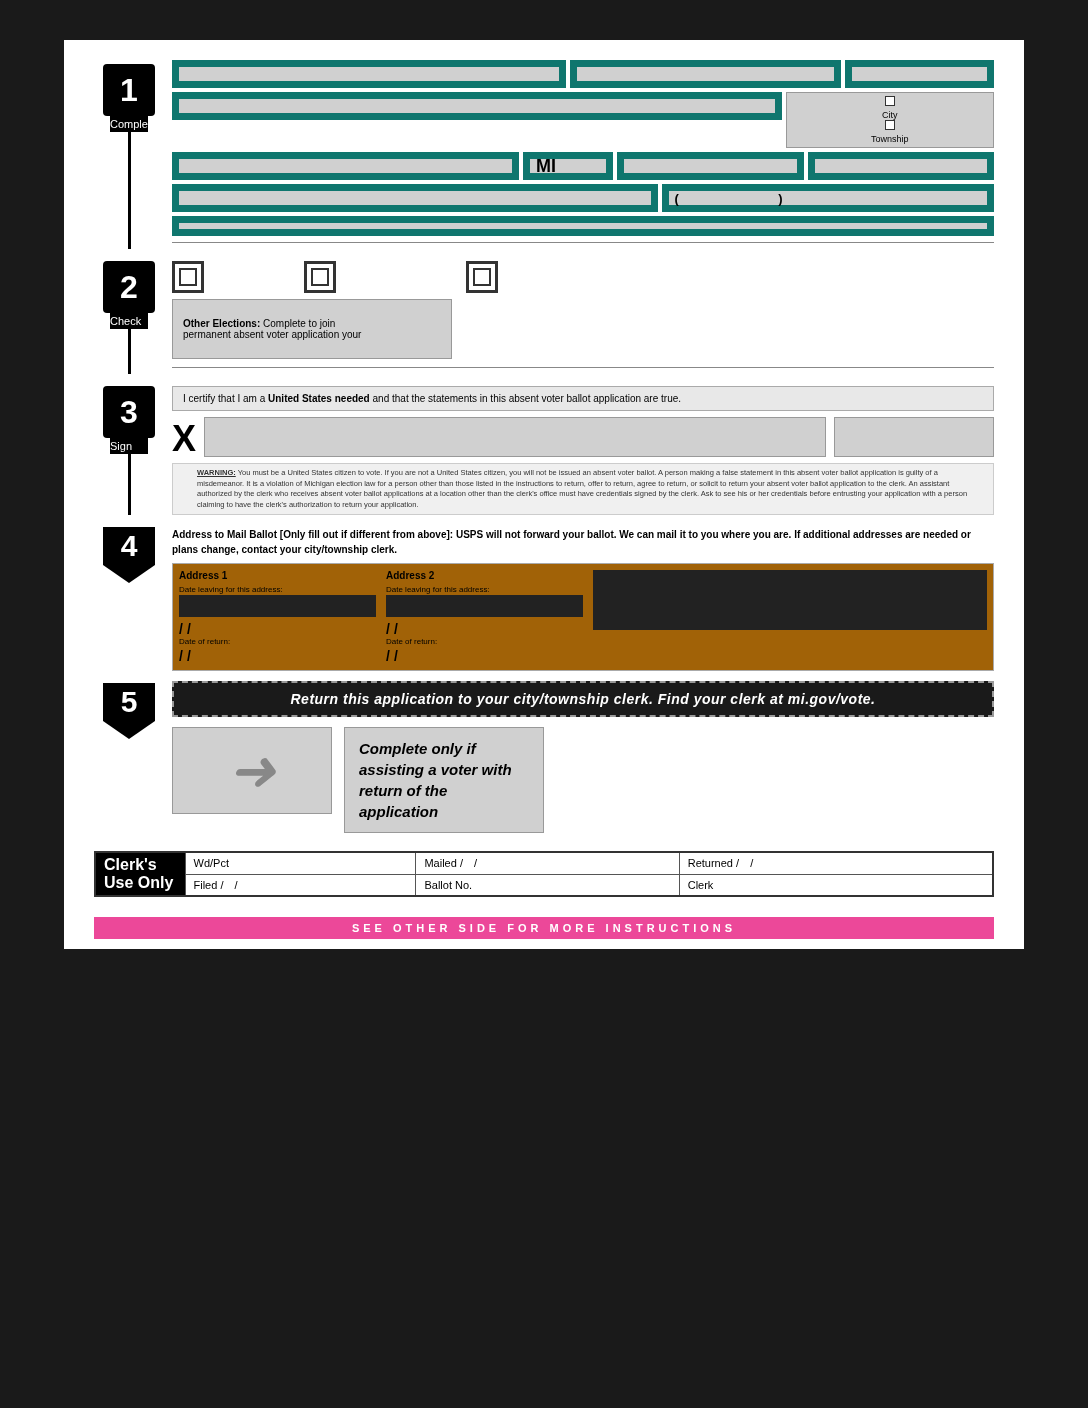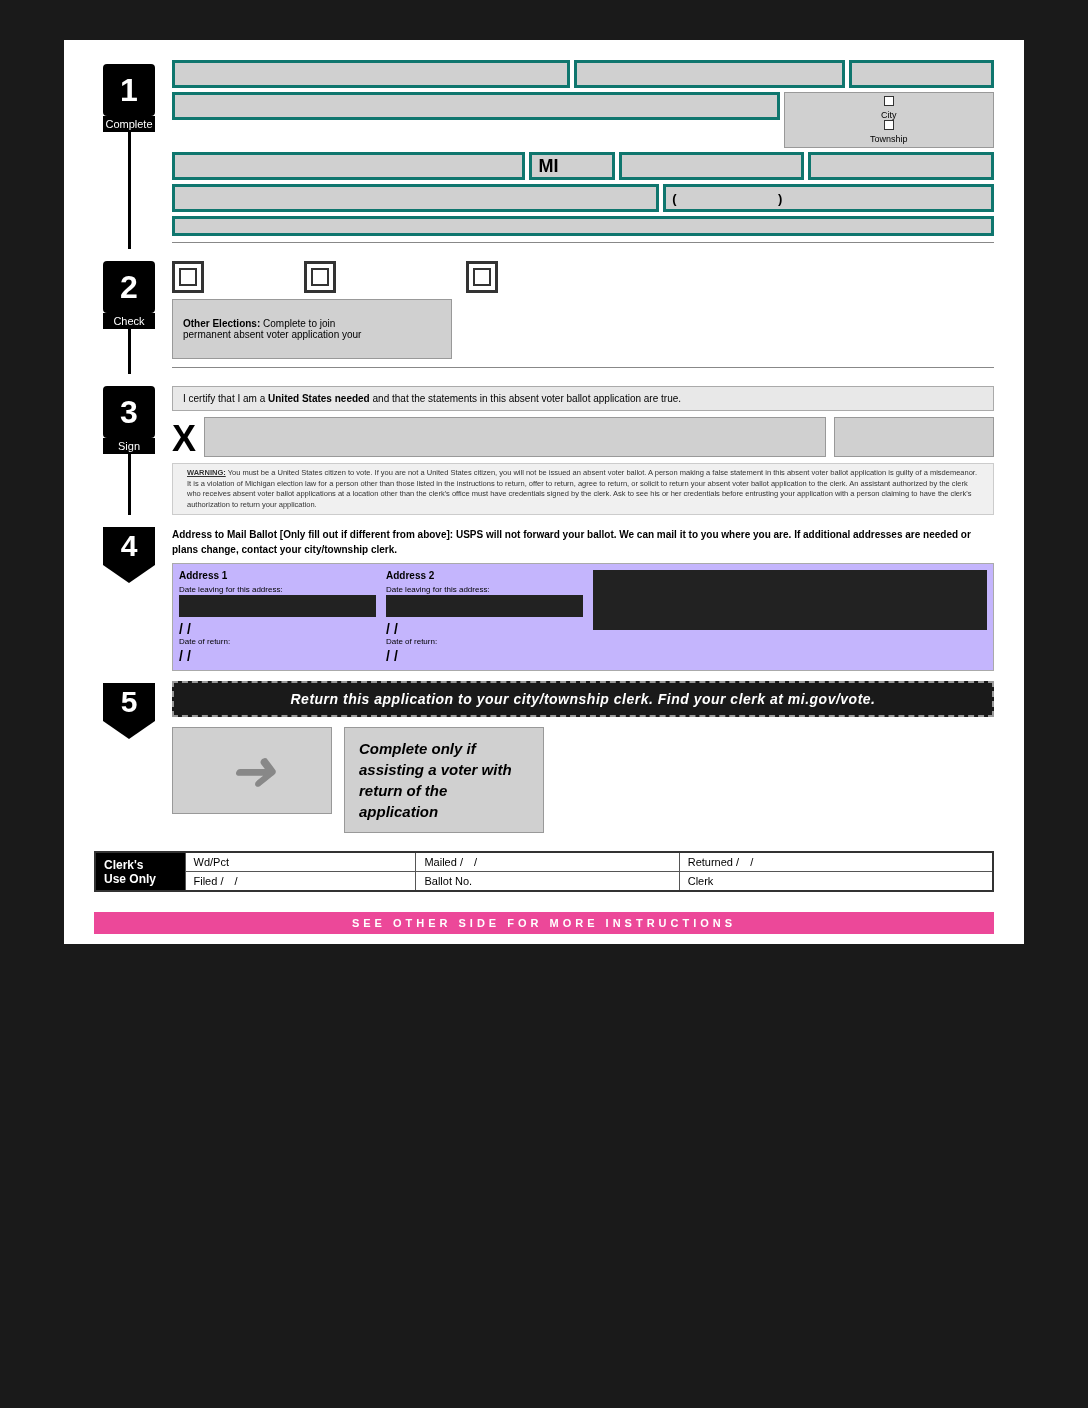--- a/index.html
+++ b/index.html
@@ -45,22 +45,22 @@
       height: 52px;
       display: flex;
       align-items: center;
       justify-content: center;
       border-radius: 4px;
     }
     .step-label {
       font-size: 11px;
       color: white;
       background: black;
-      width: 52px;
-      text-align: center;
+      width: 38px;
+      text-align: left;
       padding: 2px 0;
     }
     .step-line {
       width: 3px;
       background: black;
       flex: 1;
       min-height: 20px;
       margin-top: 0;
     }
     .step-content {
@@ -69,21 +69,21 @@
     }
 
     
     .form-row {
       display: flex;
       margin-bottom: 4px;
       gap: 4px;
     }
     .form-field {
       background: #d0d0d0;
-      border: 3px solid #0f766e;
+      border: 7px solid #0f766e;
       flex: 1;
       height: 28px;
       padding: 2px 6px;
       font-size: 11px;
       display: flex;
       align-items: center;
     }
     .checkbox-item {
       display: flex;
       align-items: center;
@@ -153,39 +153,39 @@
       background: #d0d0d0;
       border: 1px solid #999;
       height: 40px;
       width: 160px;
     }
     .warning-text {
       font-size: 7.5px;
       color: #333;
       line-height: 1.4;
       background: #f0f0f0;
-      padding: 4px 14px;
+      padding: 4px 24px;
       border: 1px solid #ccc;
     }
     .warning-text strong {
       font-weight: bold;
       text-decoration: underline;
     }
 
     
     .address-header {
       font-size: 10px;
       font-weight: bold;
       margin-bottom: 6px;
       line-height: 1.5;
     }
     .address-cols {
       display: flex;
       gap: 10px;
-      background: #c4b5fd;
+      background: #a16207;
       border: 1px solid #aaa;
       padding: 6px;
     }
     .address-col {
       flex: 1;
     }
     .addr-col-header {
       font-size: 10px;
       font-weight: bold;
       margin-bottom: 4px;
@@ -254,21 +254,21 @@
     }
     .clerks-table td {
       border: 1px solid #555;
       padding: 3px 8px;
       font-size: 11px;
     }
     .clerks-table .label-cell {
       background: black;
       color: white;
       font-weight: bold;
-      font-size: 12px;
+      font-size: 16px;
       width: 90px;
     }
     .footer-bar {
       background: #ec4899;
       color: white;
       text-align: center;
       letter-spacing: 4px;
       font-size: 11px;
       padding: 5px;
       margin-top: 20px;

